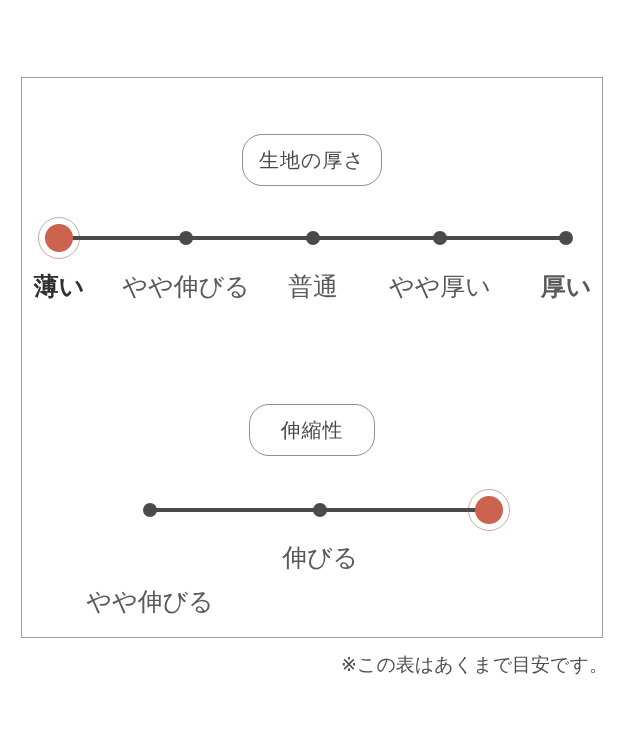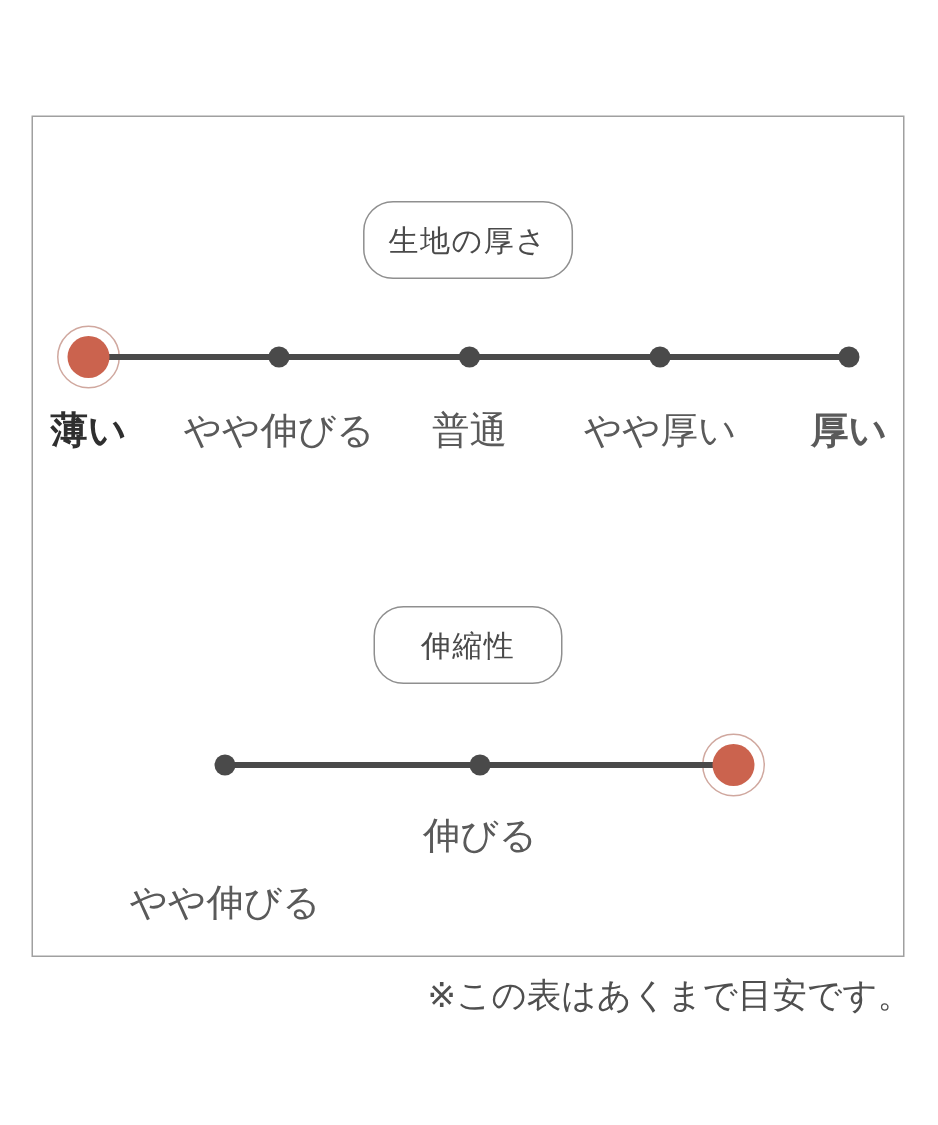--- a/index.html
+++ b/index.html
@@ -47,21 +47,21 @@
     position:absolute;transform:translateX(-50%);
     font-size:25px;line-height:24px;color:#5a5a5a;white-space:nowrap;z-index:5;
   }
   .opt-label.selected{color:#2f2f2f;font-weight:700;}
   .row1{top:197px;}
   .row2{top:468px;}
   .l1-0{left:37px;}  .l1-1{left:164px;} .l1-2{left:291px;text-align:right;} .l1-3{left:418px;} .l1-4{left:544px;font-weight:bold;}
   .l2-0{left:128px;margin-top:44px;} .l2-1{left:298px;font-family:Liberation Serif, serif;} .l2-2{left:467px;}
   .footnote{
     position:absolute;right:17px;top:652px;
-    font-size:23px;line-height:24px;color:#4f4f4f;white-space:nowrap;
+    font-size:19px;line-height:24px;color:#4f4f4f;white-space:nowrap;
   }
 </style>
 </head>
 <body>
 
 <div class="canvas">
   <div class="frame">
 
     <div class="pill pill-thickness">
       <span>生地の厚さ</span>

